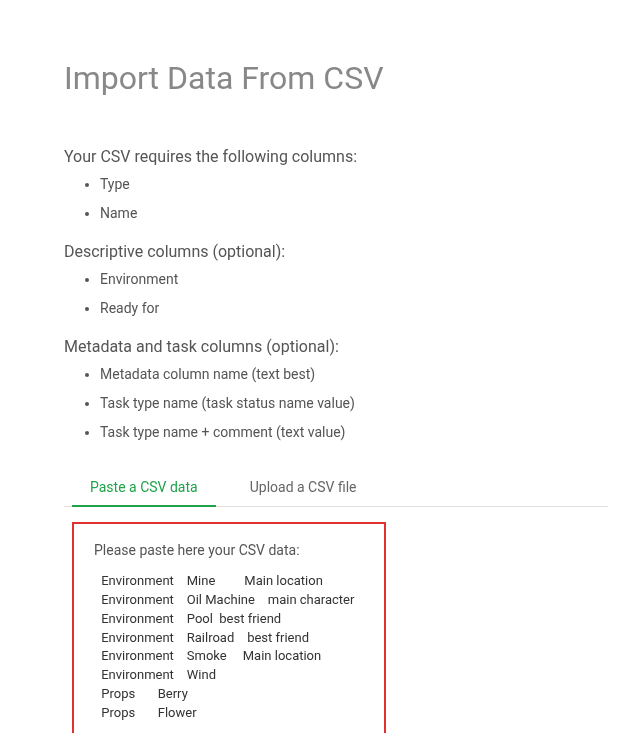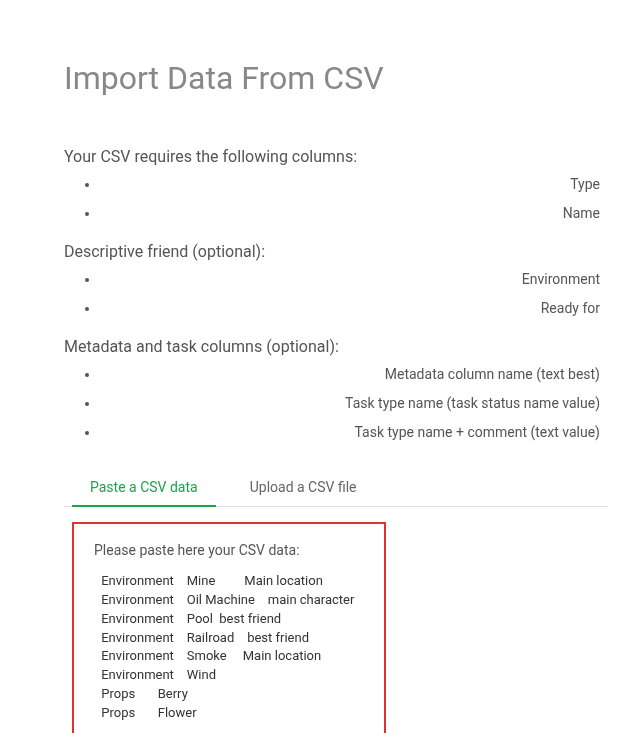--- a/index.html
+++ b/index.html
@@ -23,21 +23,20 @@
     }
     .section-text {
       font-size: 16px;
       color: #555;
       margin-bottom: 4px;
     }
     .column-list {
       list-style: disc;
       padding-left: 28px;
       margin-bottom: 18px;
-      text-align: right;
     }
     .column-list li {
       font-size: 14px;
       color: #555;
       line-height: 1.5;
     }
     .tabs {
       display: flex;
       border-bottom: 1px solid #e0e0e0;
       margin-top: 10px;
@@ -116,21 +115,21 @@
 <body>
 
 <h1 class="page-title">Import Data From CSV</h1>
 
 <p class="section-text">Your CSV requires the following columns:</p>
 <ul class="column-list">
   <li>Type</li>
   <li>Name</li>
 </ul>
 
-<p class="section-text">Descriptive friend (optional):</p>
+<p class="section-text">Descriptive columns (optional):</p>
 <ul class="column-list">
   <li>Environment</li>
   <li>Ready for</li>
 </ul>
 
 <p class="section-text">Metadata and task columns (optional):</p>
 <ul class="column-list">
   <li>Metadata column name (text best)</li>
   <li>Task type name (task status name value)</li>
   <li>Task type name + comment (text value)</li>

